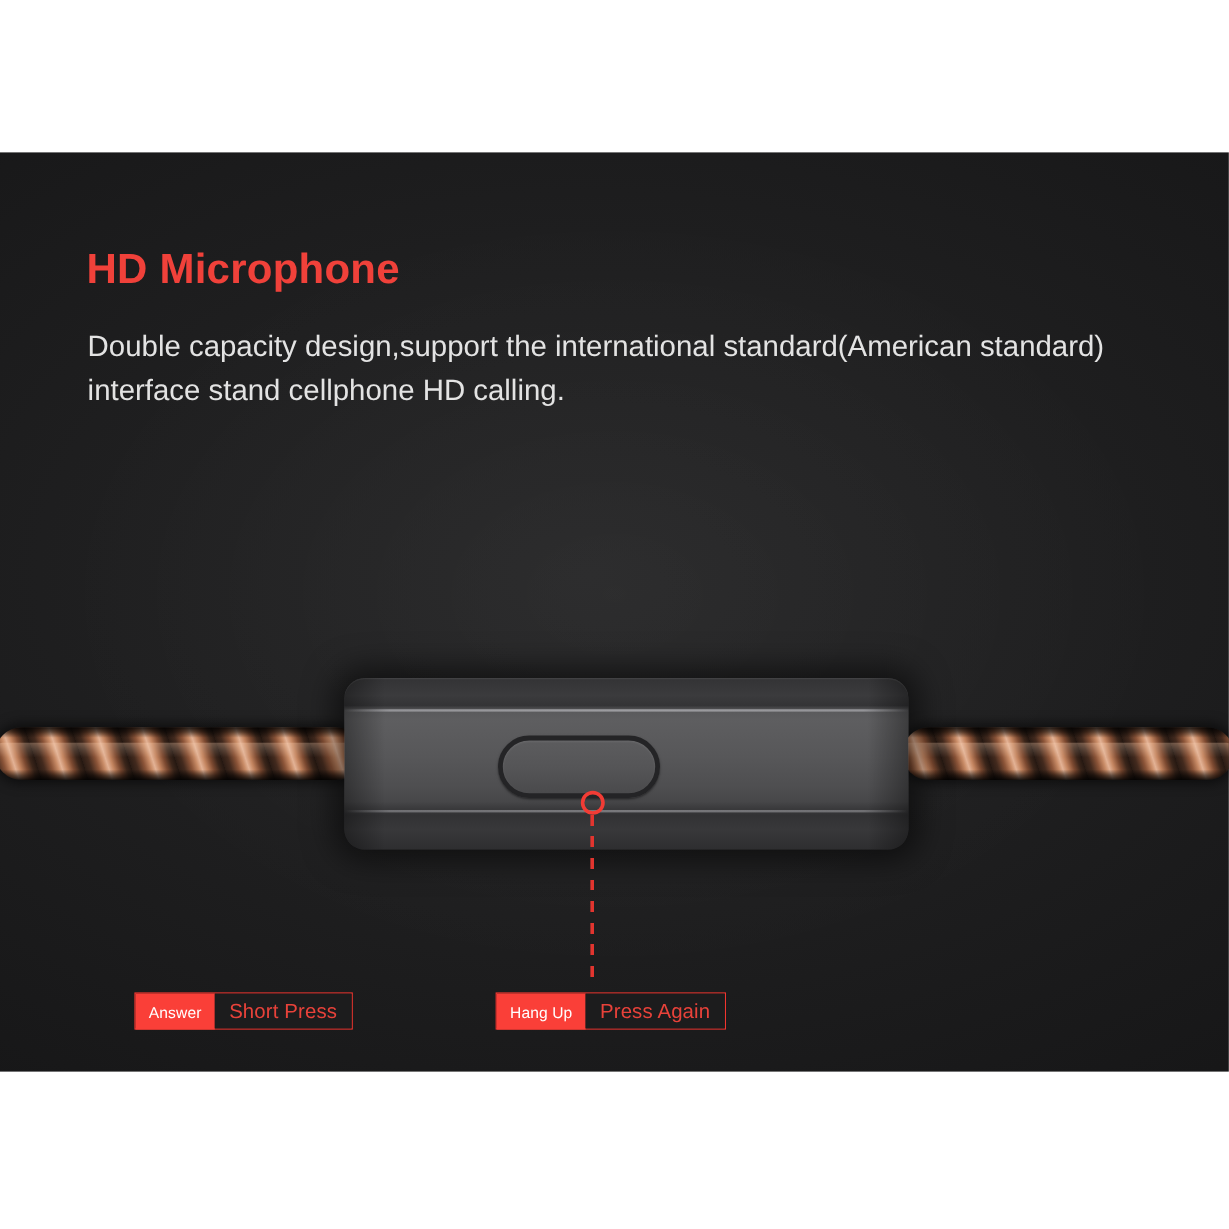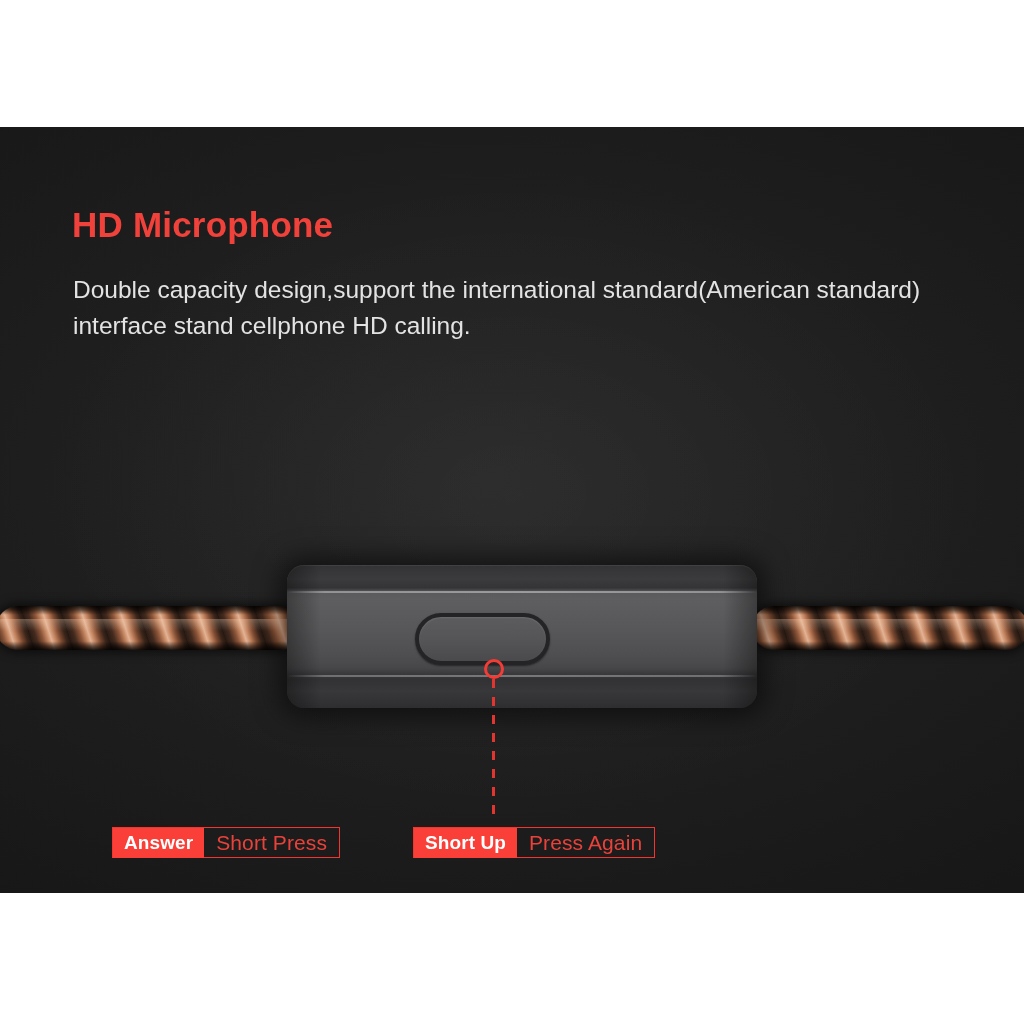--- a/index.html
+++ b/index.html
@@ -221,32 +221,31 @@
     border: 1px solid #f2352f;
     box-sizing: border-box;
     white-space: nowrap;
   }
   .badge .key {
     display: flex;
     align-items: center;
     justify-content: center;
     background: #fa3f38;
     color: #ffffff;
-    font-size: 19px;
+    font-size: 13px;
     padding: 15px 11px;
     letter-spacing: 0.1px;
-    font-weight: bold;
   }
   .badge .val {
     display: flex;
     align-items: center;
     justify-content: center;
     background: #1c1c1d;
     color: #e8423a;
-    font-size: 21px;
+    font-size: 17px;
     padding: 0 12px;
     letter-spacing: 0.1px;
     text-align: center;
   }
 
   
   #badge-answer   { left: 112px; top: 700px; }
   #badge-hangup   { left: 413px; top: 700px; }
   #badge-reject   { left: 725px; top: 700px; }
 </style>
@@ -277,19 +276,19 @@
 
     <div id="callout-dot"></div>
     <div id="callout-line"></div>
 
     <div class="badge" id="badge-answer">
       <span class="key">Answer</span>
       <span class="val">Short Press</span>
     </div>
 
     <div class="badge" id="badge-hangup">
-      <span class="key">Short Up</span>
+      <span class="key">Hang Up</span>
       <span class="val">Press Again</span>
     </div>
 
 
   </div>
 </div>
 
 </body></html>

